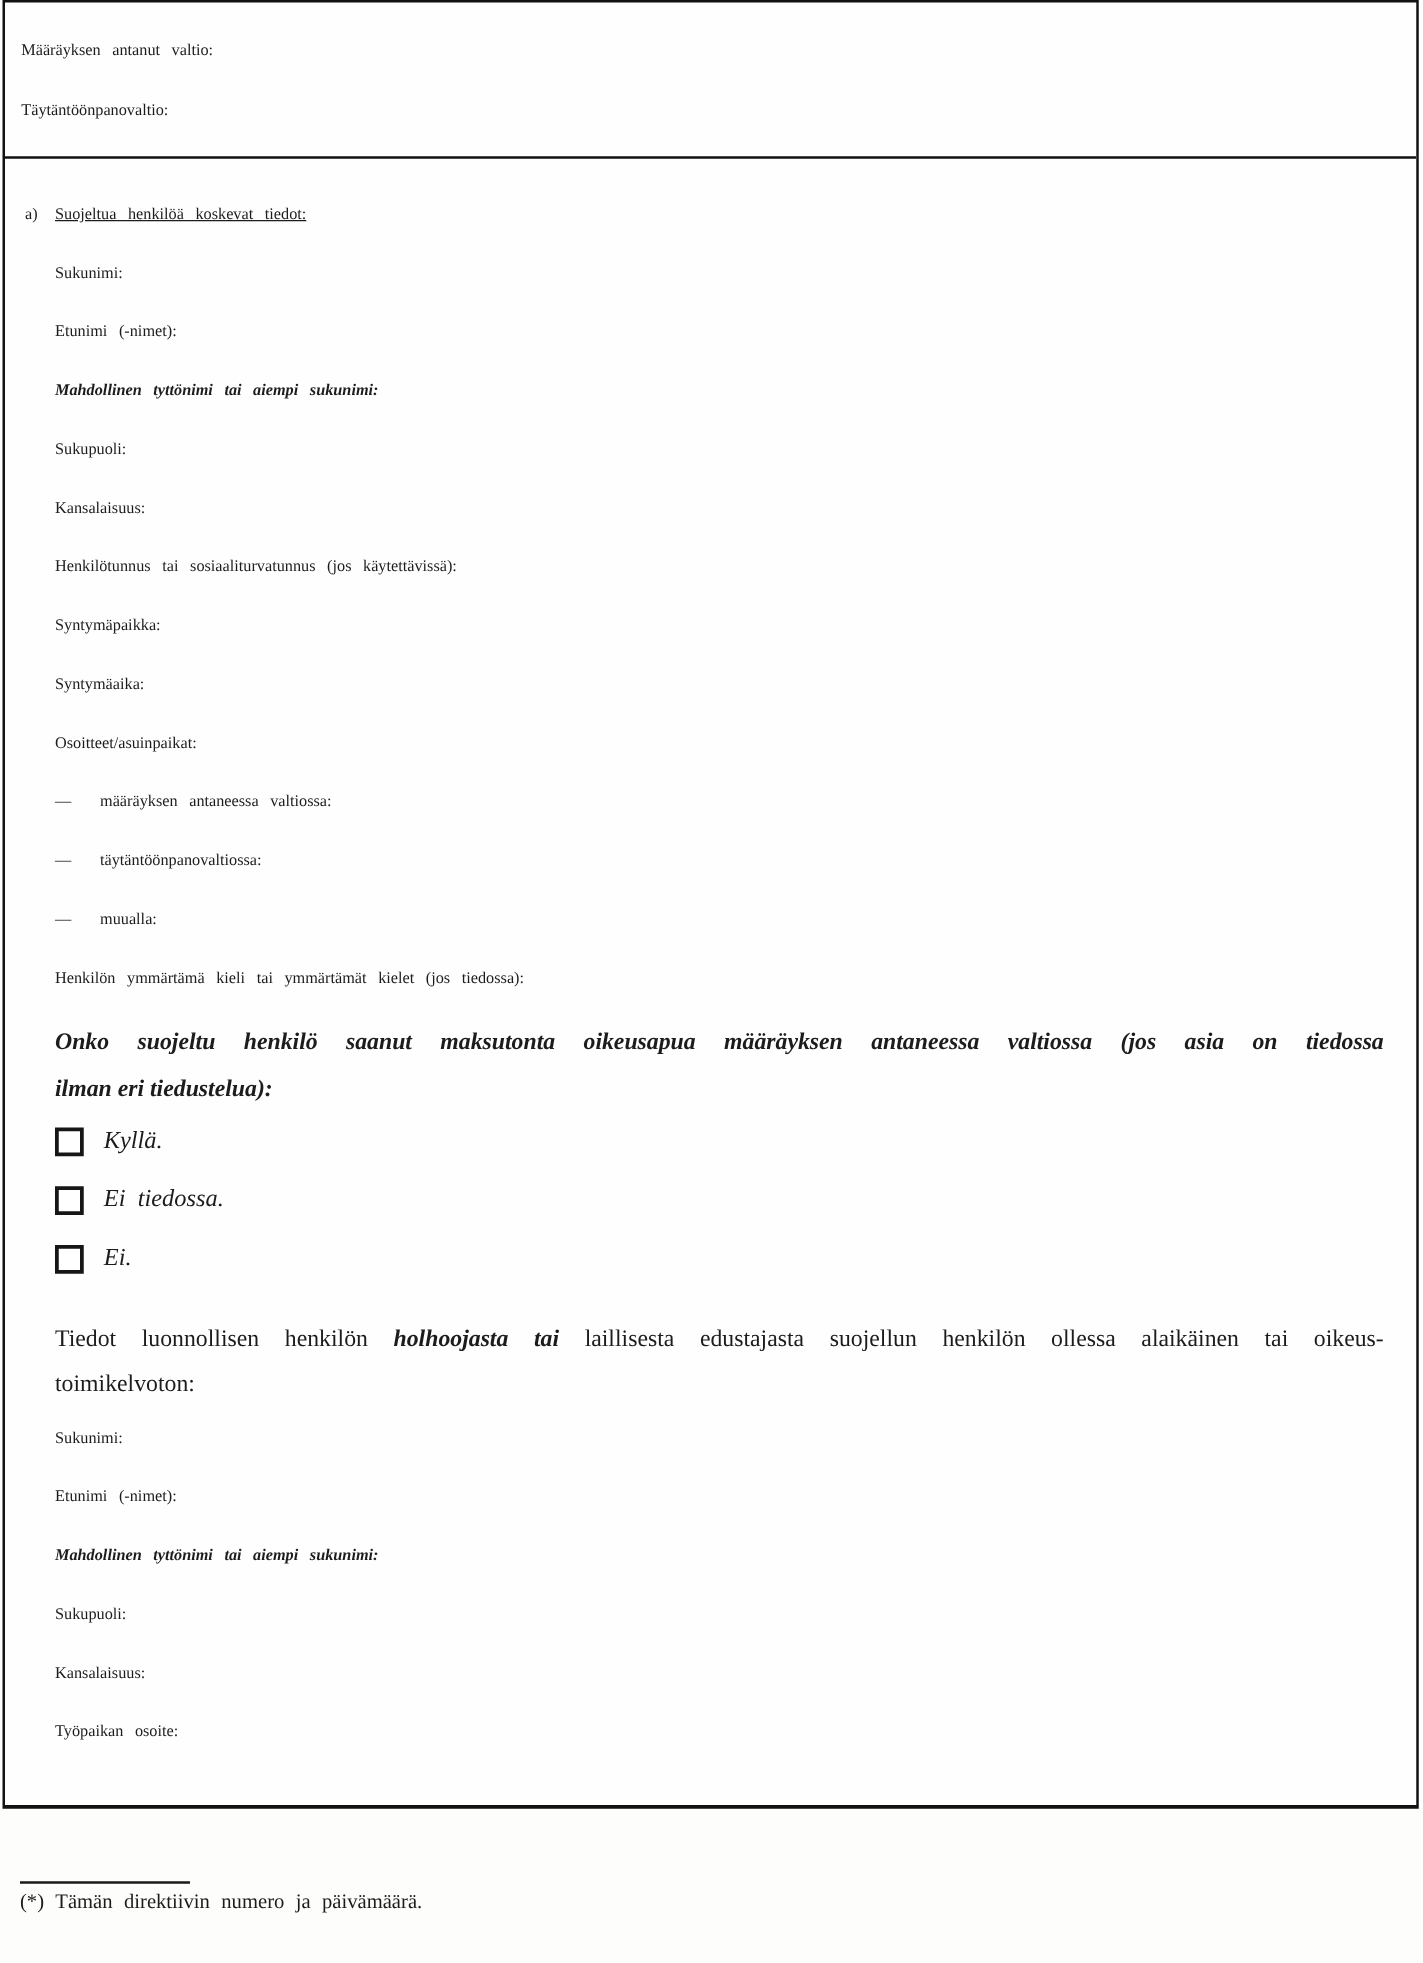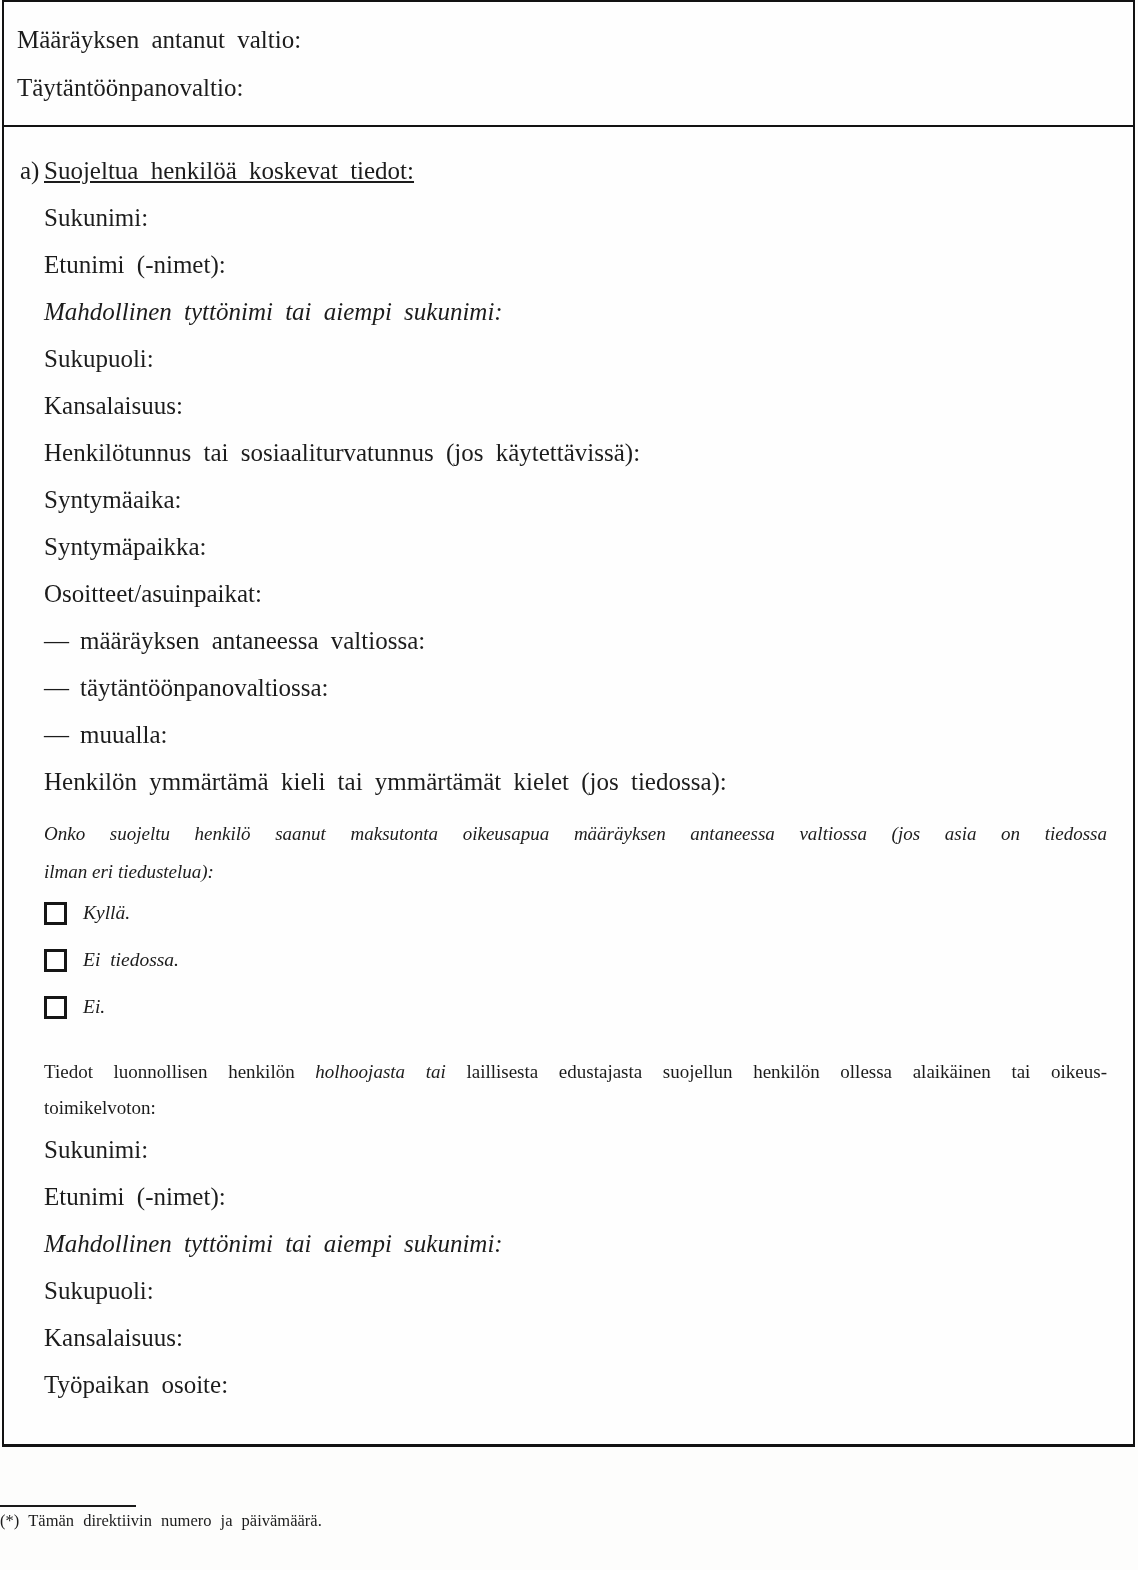--- a/index.html
+++ b/index.html
@@ -24,31 +24,31 @@
   .row-top {
     height: 125px;
     border-bottom: 2px solid #121212;
     padding: 14px 24px 0 13px;
   }
   .row-top .fl { line-height: 48px; }
 
   .row-main { padding: 0 26px 0 16px; }
 
   .fl {
-    font-size: 25px;
+    font-size: 13px;
     line-height: 47px;
     word-spacing: 6px;
     white-space: nowrap;
   }
   .indent { padding-left: 24px; }
 
   .a-line { margin-top: 20px; text-decoration: underline; }
   .a-marker { display: inline-block; width: 24px; }
 
-  .bi { font-weight: normal; font-style: italic; }
+  .bi { font-weight: bold; font-style: italic; }
 
   .dash-row .dash { display: inline-block; width: 36px; }
 
   .para {
     margin-left: 24px;
     font-size: 19px;
     line-height: 38px;
   }
   .para-onko { margin-top: 10px; }
   .para-tiedot { margin-top: 25px; line-height: 36px; }
@@ -67,21 +67,21 @@
     background: #fff;
     flex: none;
   }
   .cbx-label {
     margin-left: 16px;
     font-size: 19.5px;
     font-weight: normal; font-style: italic;
     word-spacing: 5px;
   }
 
-  .footnote { position: absolute; left: 0; top: 1505px; }
+  .footnote { position: absolute; left: 16px; top: 1505px; }
   .fn-rule { width: 136px; border-top: 2px solid #1a1a1a; height: 0; }
   .fn-text {
     margin-top: 3px;
     font-size: 16.5px;
     line-height: 22px;
     word-spacing: 5px;
     white-space: nowrap;
   }
   .fn-marker { display: inline-block; margin-right: 9px; }
 </style>
@@ -102,22 +102,22 @@
       <div class="fl a-line">
         <span class="a-marker">a)</span><span>Suojeltua henkilöä koskevat tiedot:</span>
       </div>
 
       <div class="fl indent">Sukunimi:</div>
       <div class="fl indent">Etunimi (-nimet):</div>
       <div class="fl indent bi">Mahdollinen tyttönimi tai aiempi sukunimi:</div>
       <div class="fl indent">Sukupuoli:</div>
       <div class="fl indent">Kansalaisuus:</div>
       <div class="fl indent">Henkilötunnus tai sosiaaliturvatunnus (jos käytettävissä):</div>
+      <div class="fl indent">Syntymäpaikka:</div>
       <div class="fl indent">Syntymäaika:</div>
-      <div class="fl indent">Syntymäpaikka:</div>
       <div class="fl indent">Osoitteet/asuinpaikat:</div>
 
       <div class="fl indent dash-row">
         <span class="dash">—</span><span>määräyksen antaneessa valtiossa:</span>
       </div>
       <div class="fl indent dash-row">
         <span class="dash">—</span><span>täytäntöönpanovaltiossa:</span>
       </div>
       <div class="fl indent dash-row">
         <span class="dash">—</span><span>muualla:</span>

